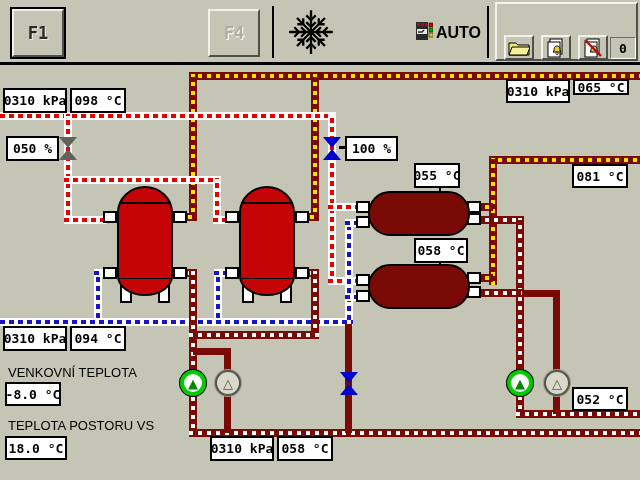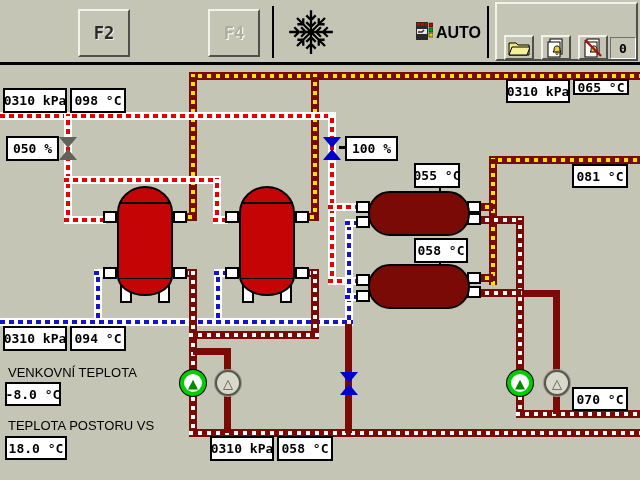--- a/index.html
+++ b/index.html
@@ -86,21 +86,21 @@
        display:flex;align-items:center;justify-content:center;
        font:bold 13px "DejaVu Sans Mono",monospace;color:#000;white-space:nowrap;}
   .cap{position:absolute;font:13px "Liberation Sans",sans-serif;color:#000;white-space:nowrap;}
 </style>
 </head>
 <body>
 
 <div class="screen">
 
   <div class="toolbar">
-    <div class="fbtn" style="left:78px">F2</div>
+    <div class="fbtn active" style="left:12px">F1</div>
     <div class="fbtn disabled" style="left:208px">F4</div>
     <div class="vsep" style="left:272px"></div>
 
     <svg class="snow" viewBox="0 0 48 48">
       <g stroke="#000" stroke-width="2.2" fill="none">
         <g id="sp">
             <path d="M24 24 L24 3 M19.5 8 L24 12.5 L28.5 8 M19.5 14.5 L24 19 L28.5 14.5"></path>
           </g>
         <g transform="rotate(45 24 24)">
             <path d="M24 24 L24 5 M20 9.5 L24 13.5 L28 9.5"></path>
@@ -283,15 +283,15 @@
     <div class="lbl" style="left:572px;top:164px;width:56px;height:24px">081 °C</div>
     <div class="lbl" style="left:414px;top:238px;width:54px">058 °C</div>
     <div class="lbl" style="left:3px;top:326px;width:64px">0310 kPa</div>
     <div class="lbl" style="left:70px;top:326px;width:56px">094 °C</div>
     <div class="cap" style="left:8px;top:365px">VENKOVNÍ TEPLOTA</div>
     <div class="lbl" style="left:5px;top:382px;width:56px;height:24px">-8.0 °C</div>
     <div class="cap" style="left:8px;top:418px">TEPLOTA POSTORU VS</div>
     <div class="lbl" style="left:5px;top:436px;width:62px;height:24px">18.0 °C</div>
     <div class="lbl" style="left:210px;top:436px;width:64px">0310 kPa</div>
     <div class="lbl" style="left:277px;top:436px;width:56px">058 °C</div>
-    <div class="lbl" style="left:572px;top:387px;width:56px;height:24px">070 °C</div>
+    <div class="lbl" style="left:572px;top:387px;width:56px;height:24px">052 °C</div>
   </div>
 </div>
 
 </body></html>

